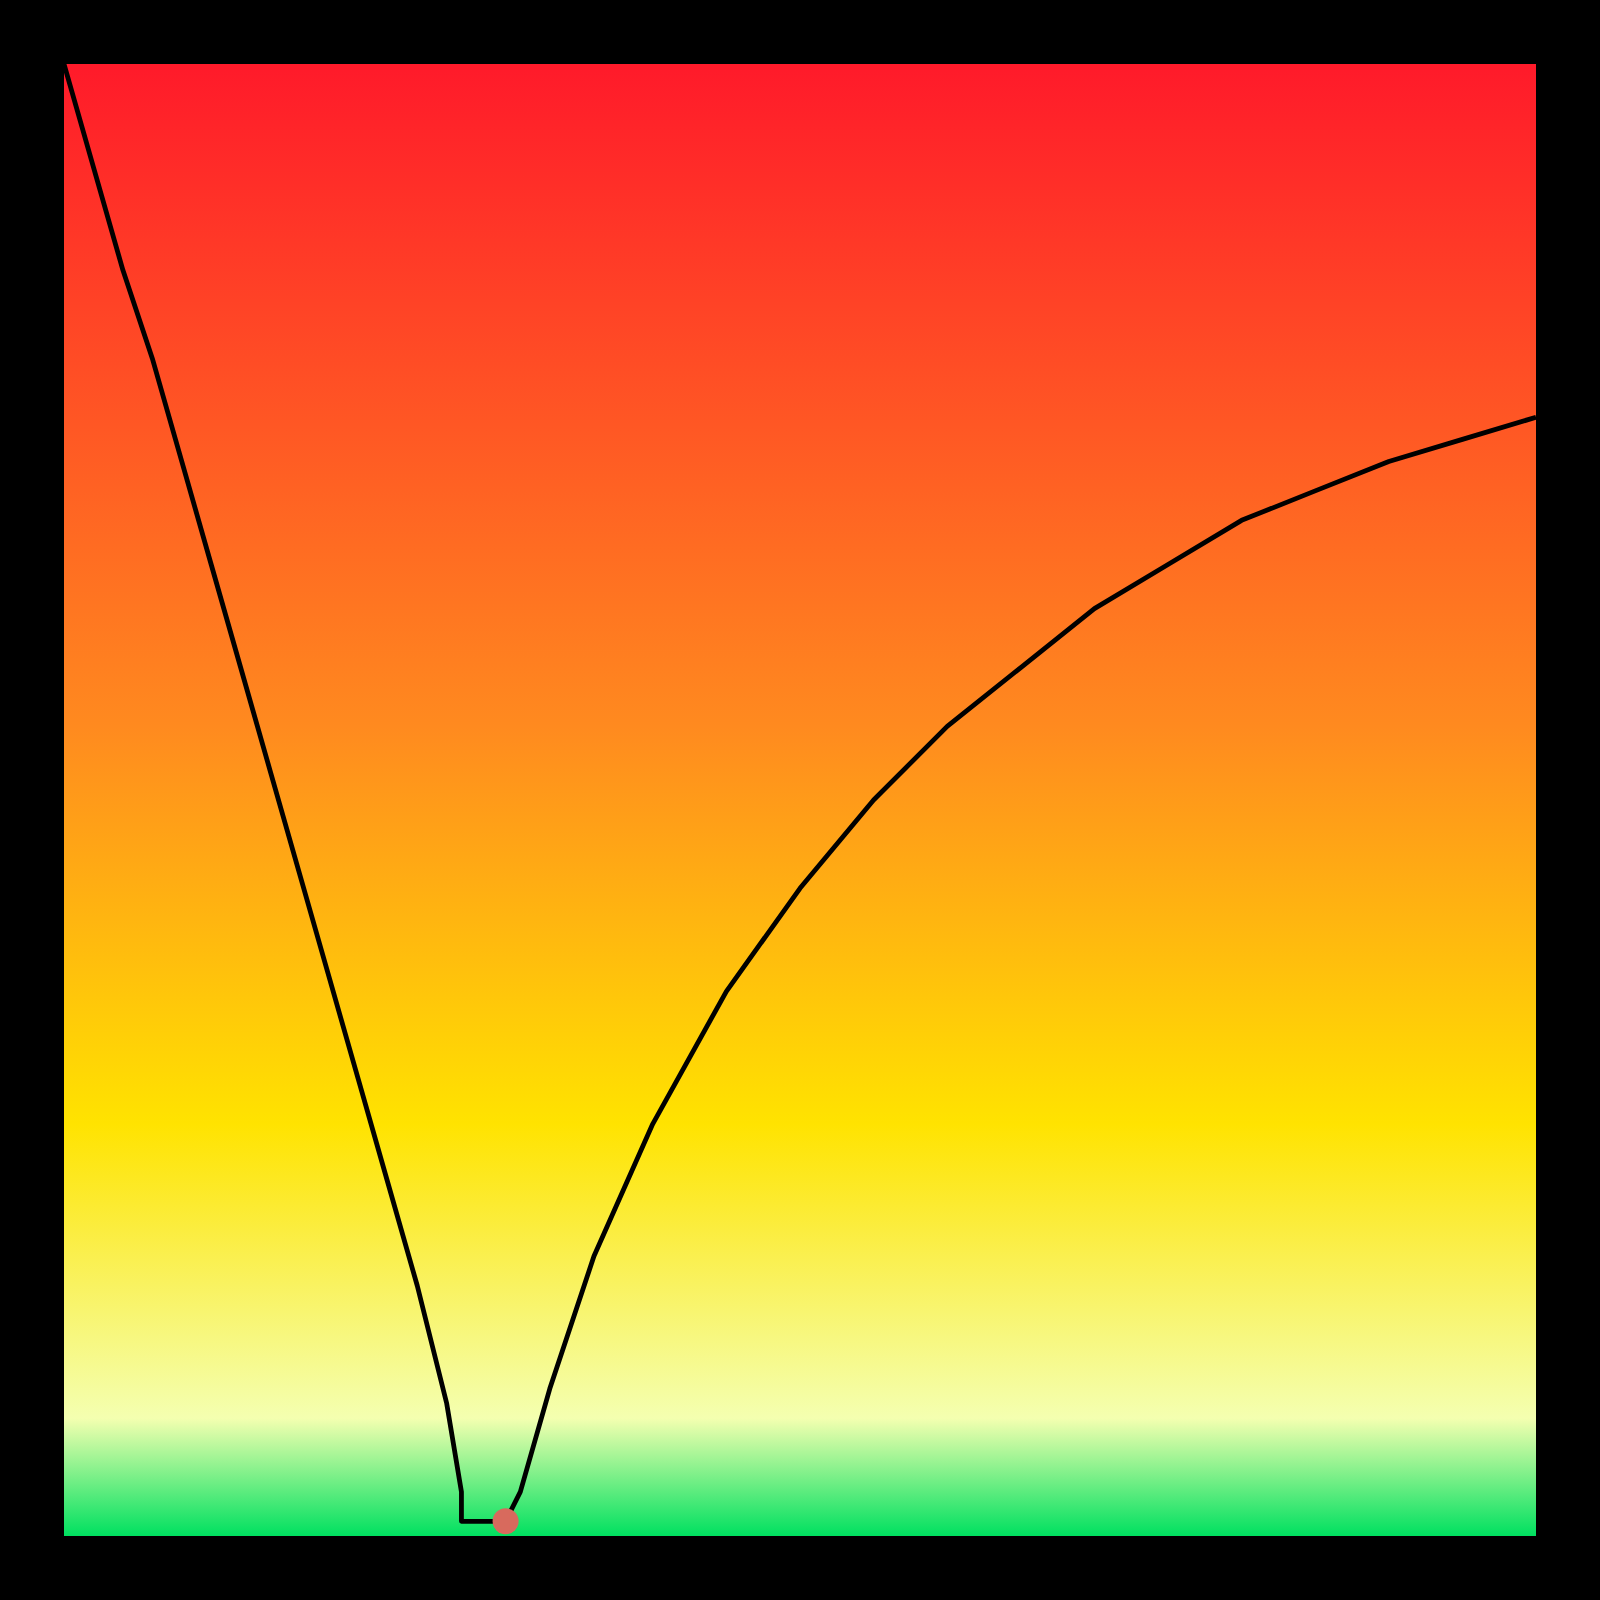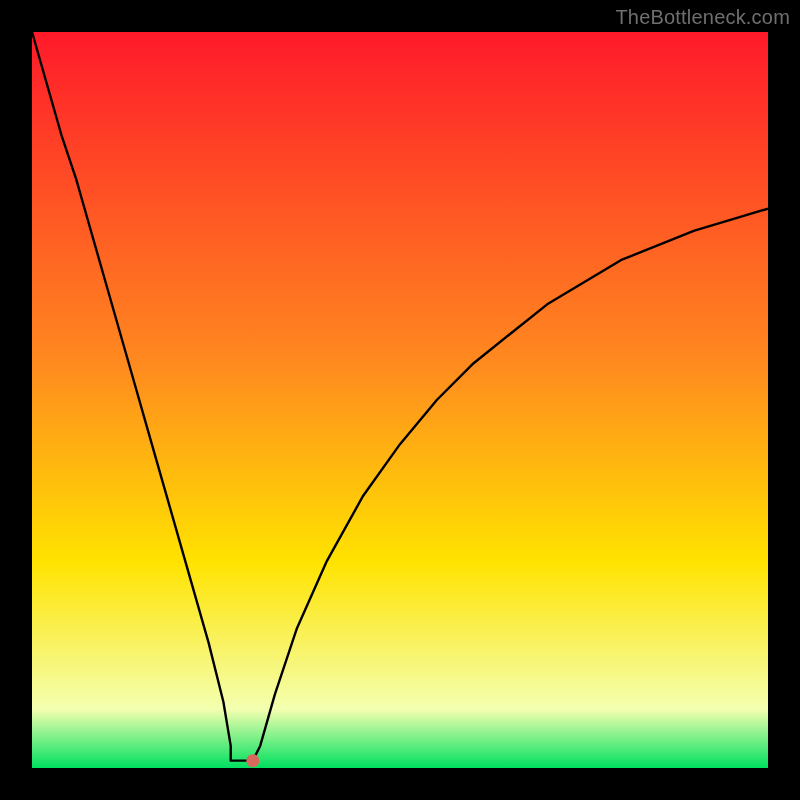--- a/index.html
+++ b/index.html
@@ -33,21 +33,20 @@
     font-weight: 500;
     letter-spacing: 0.2px;
     user-select: none;
   }
   svg { display: block; }
 </style>
 </head>
 <body>
 
 <div class="frame">
-  <div class="watermark">TheBottleneck.com</div>
 
   <div class="plot">
     <svg id="chart-svg" viewBox="0 0 736 736" width="736" height="736" preserveAspectRatio="none">
       <defs>
         <linearGradient id="bg-grad" x1="0" y1="0" x2="0" y2="1">
           <stop id="g-red" offset="0%" stop-color="#ff1a2a"></stop>
           <stop id="g-orange" offset="45%" stop-color="#ff8a1f"></stop>
           <stop id="g-yellow" offset="72%" stop-color="#ffe300"></stop>
           <stop id="g-pale" offset="92%" stop-color="#f4ffb0"></stop>
           <stop id="g-green" offset="100%" stop-color="#00e060"></stop>

